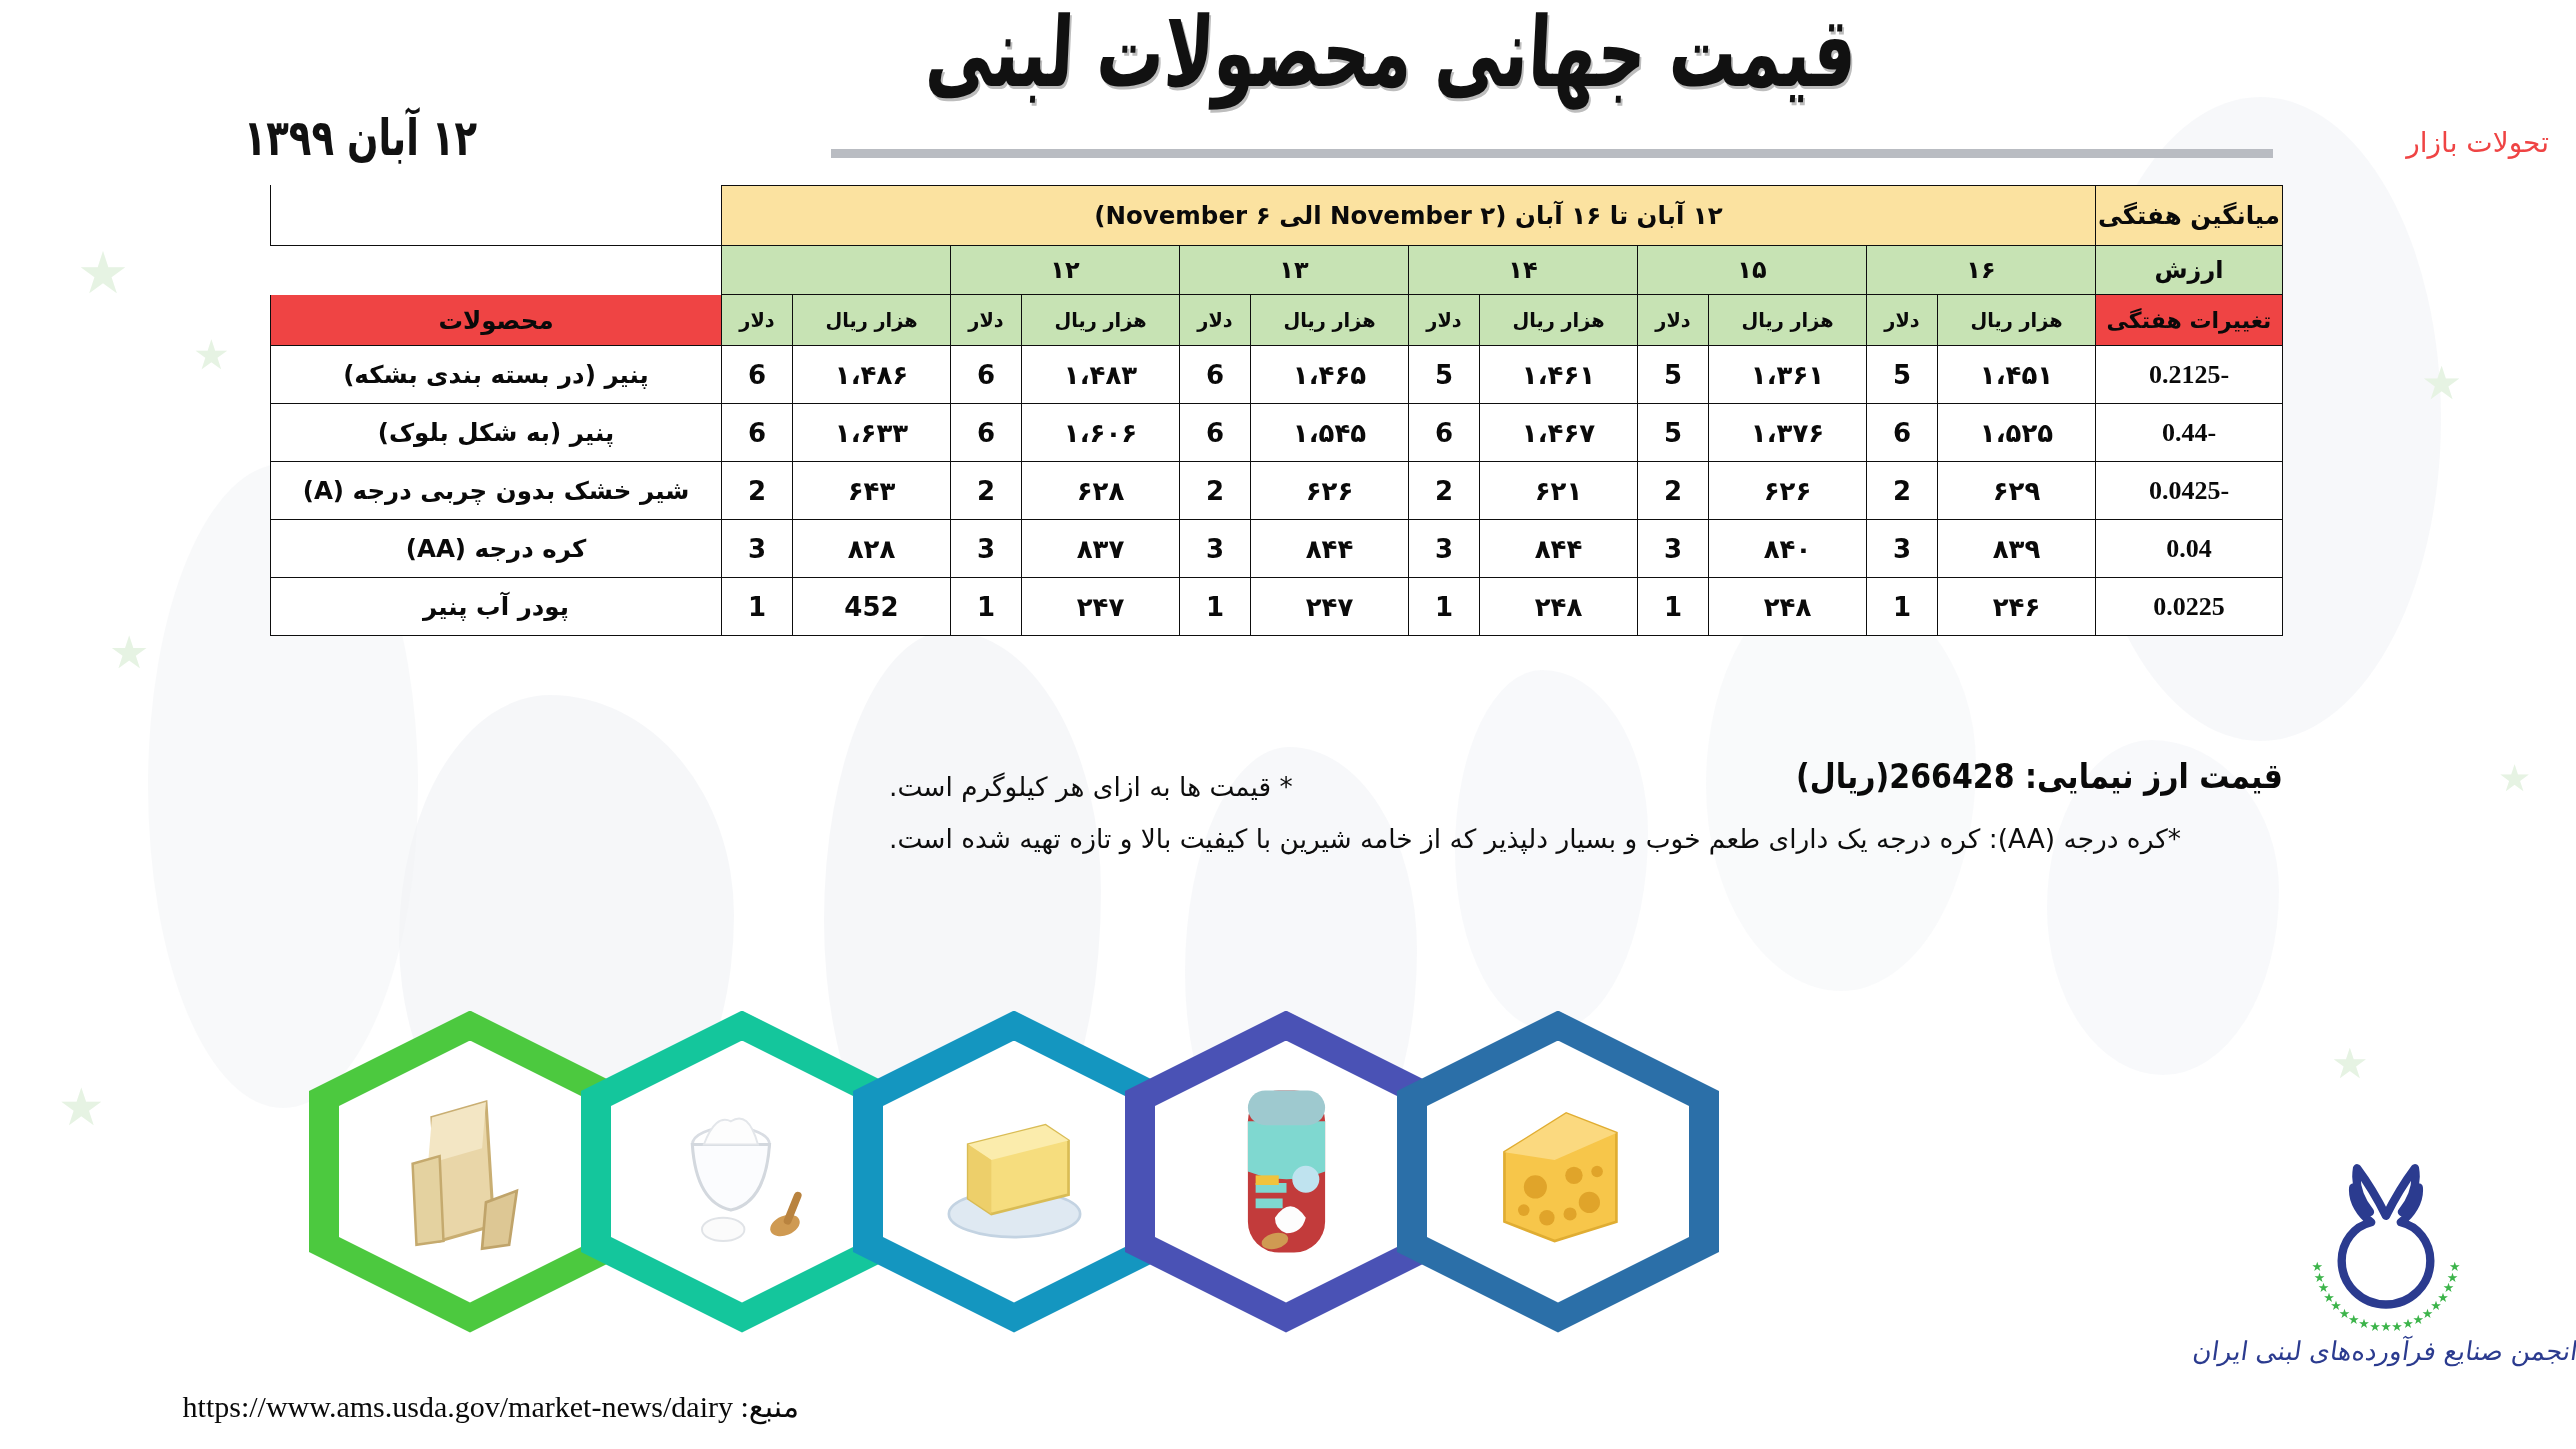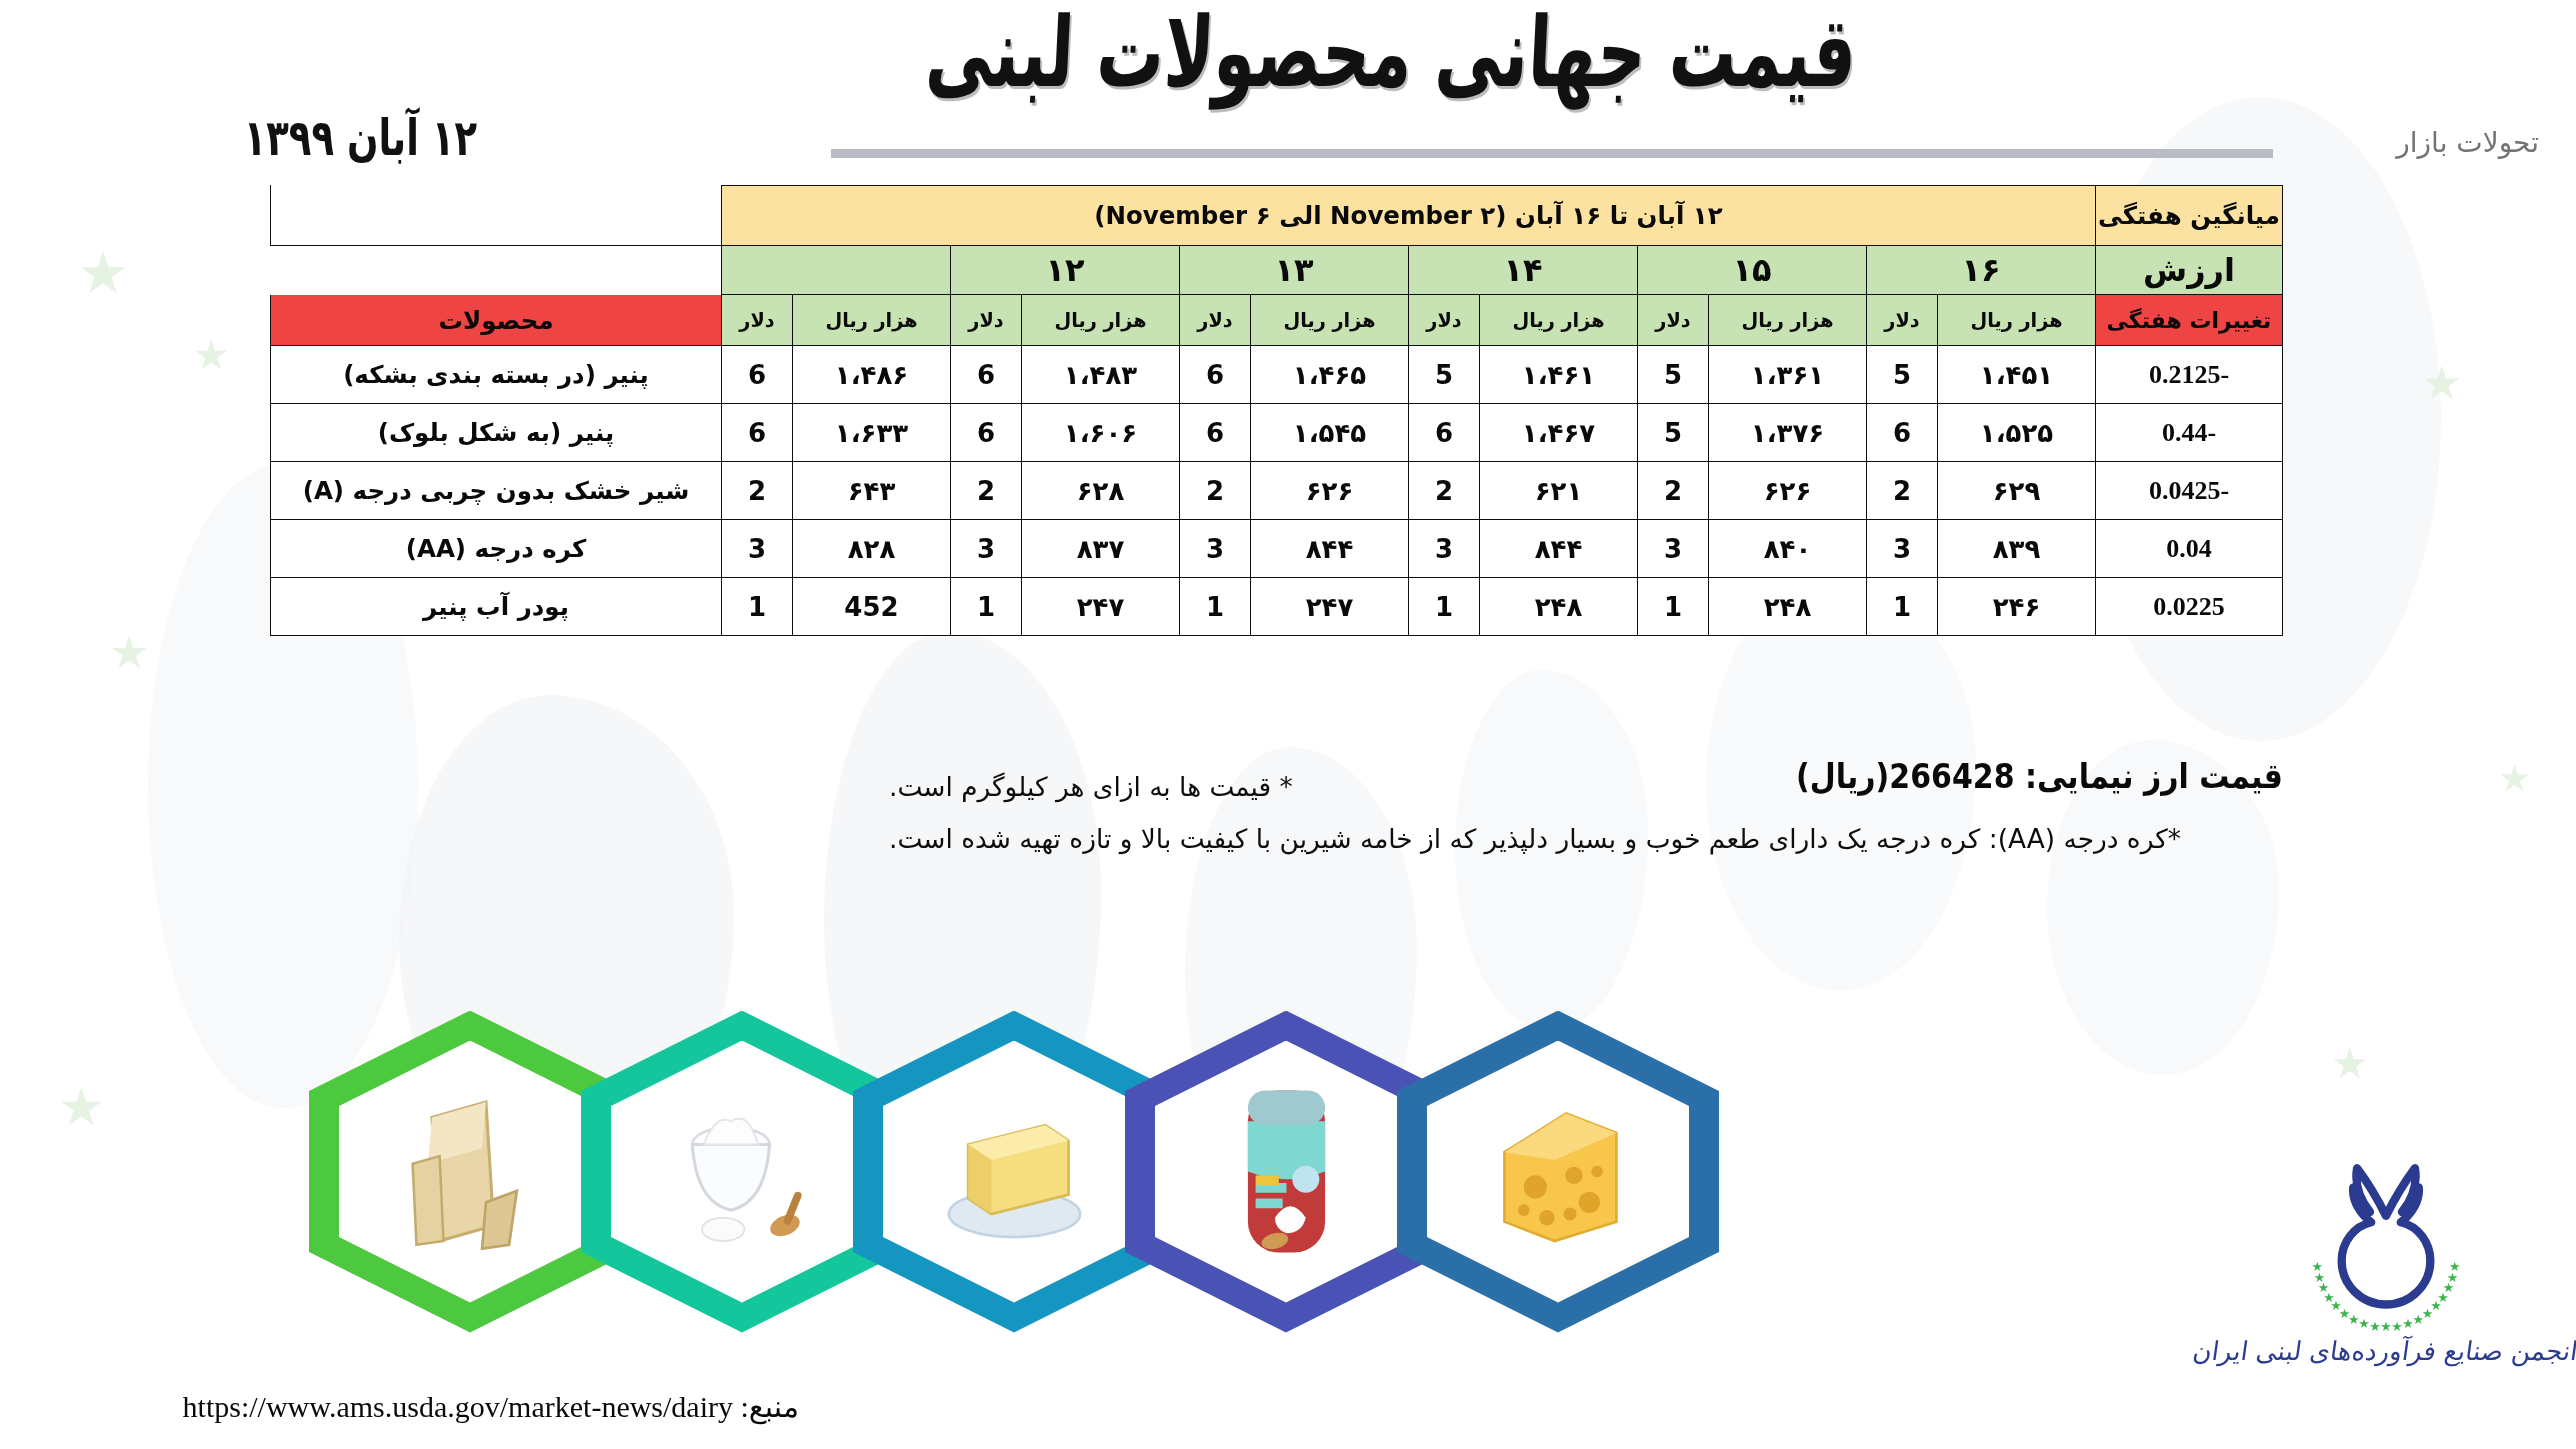--- a/index.html
+++ b/index.html
@@ -22,23 +22,23 @@
   }
   #title-art .ttxt{
     font-family:"DejaVu Sans", sans-serif;
     font-size:67px;font-weight:700;color:#111;white-space:nowrap;
     transform:scaleY(1.45) skewX(-4deg);
     text-shadow:1.9px 1.9px 0 #bdbdbd;
     letter-spacing:-1.3px;
   }
 
   #market-label{
-    position:absolute;top:126px;right:37px;z-index:4;
-    font-family:"DejaVu Sans", sans-serif;
-    font-size:28px;color:#737373;white-space:nowrap;
+    position:absolute;top:126px;right:27px;z-index:4;
+    font-family:"DejaVu Sans", sans-serif;
+    font-size:28px;color:#ef4444;white-space:nowrap;
   }
   #header-rule{
     position:absolute;top:149px;right:303px;width:1442px;height:9px;
     background:#b9bcc2;z-index:3;
   }
   #date-label{
     position:absolute;top:117px;right:2099px;z-index:4;
     font-family:"DejaVu Sans", sans-serif;
     font-size:37px;font-weight:700;color:#111;white-space:nowrap;
     transform:scaleY(1.35);
@@ -53,21 +53,21 @@
     background:#fff;
   }
   #price-table td,#price-table th{
     border:1.9px solid #0e0e0e;
     text-align:center;vertical-align:middle;
     padding:0;
     font-weight:700;
     color:#0a0a0a;
   }
   .h-yellow{background:#fbe2a0;font-size:24.5px;height:59px;}
-  .h-green{background:#c7e3b4;font-size:32px;height:48px;}
+  .h-green{background:#c7e3b4;font-size:24px;height:48px;}
   .h-pink{background:#ef4444;font-size:22px;height:50px;}
   .h-green-sm{background:#c7e3b4;font-size:19.3px;height:50px;}
   .row-cell{font-size:26px;height:57px;background:#fff;}
   .row-cell.prod{font-size:24.5px;text-align:center;padding:0 11.6px;white-space:nowrap;}
   .row-cell.chg{font-size:26px;font-family:"Liberation Serif",serif;}
   .col-chg{width:187px;}
   .col-rial{width:158px;}
   .col-usd{width:71px;}
   .col-prod{width:451px;}
 

